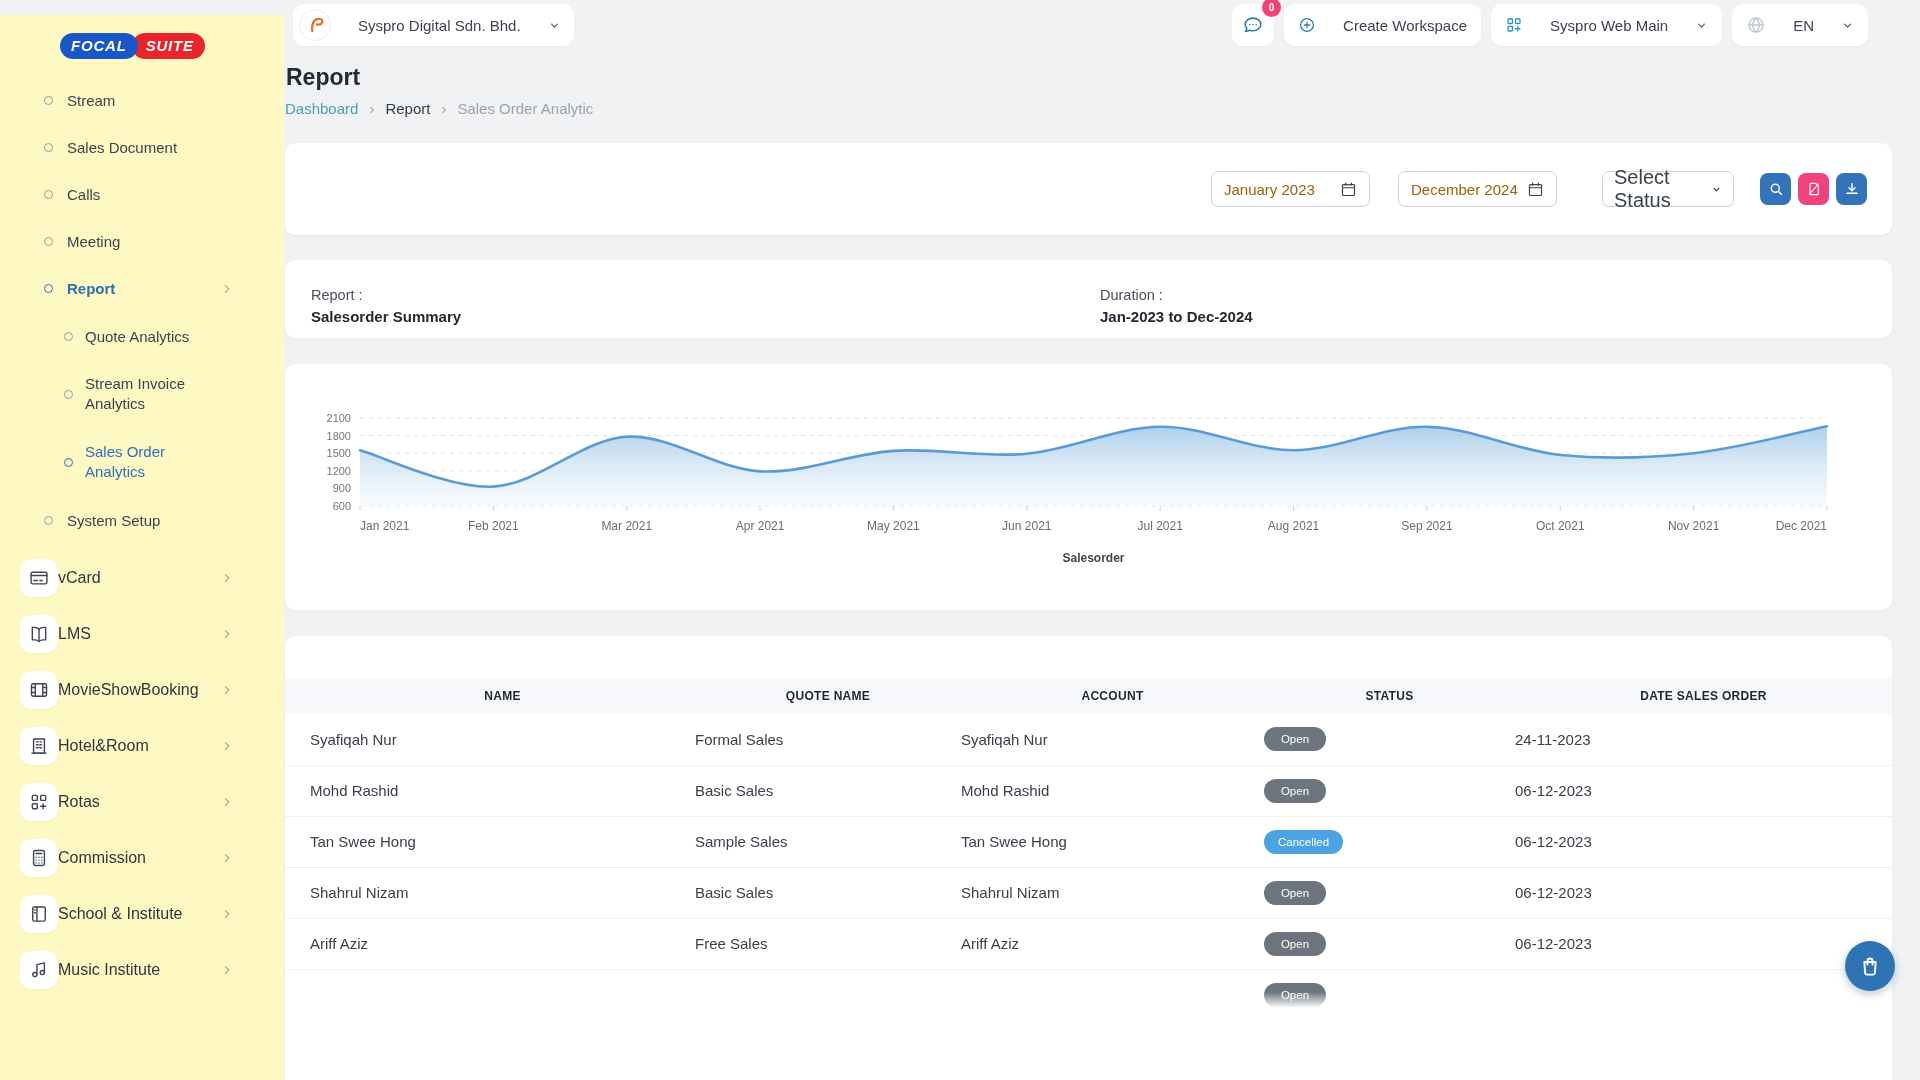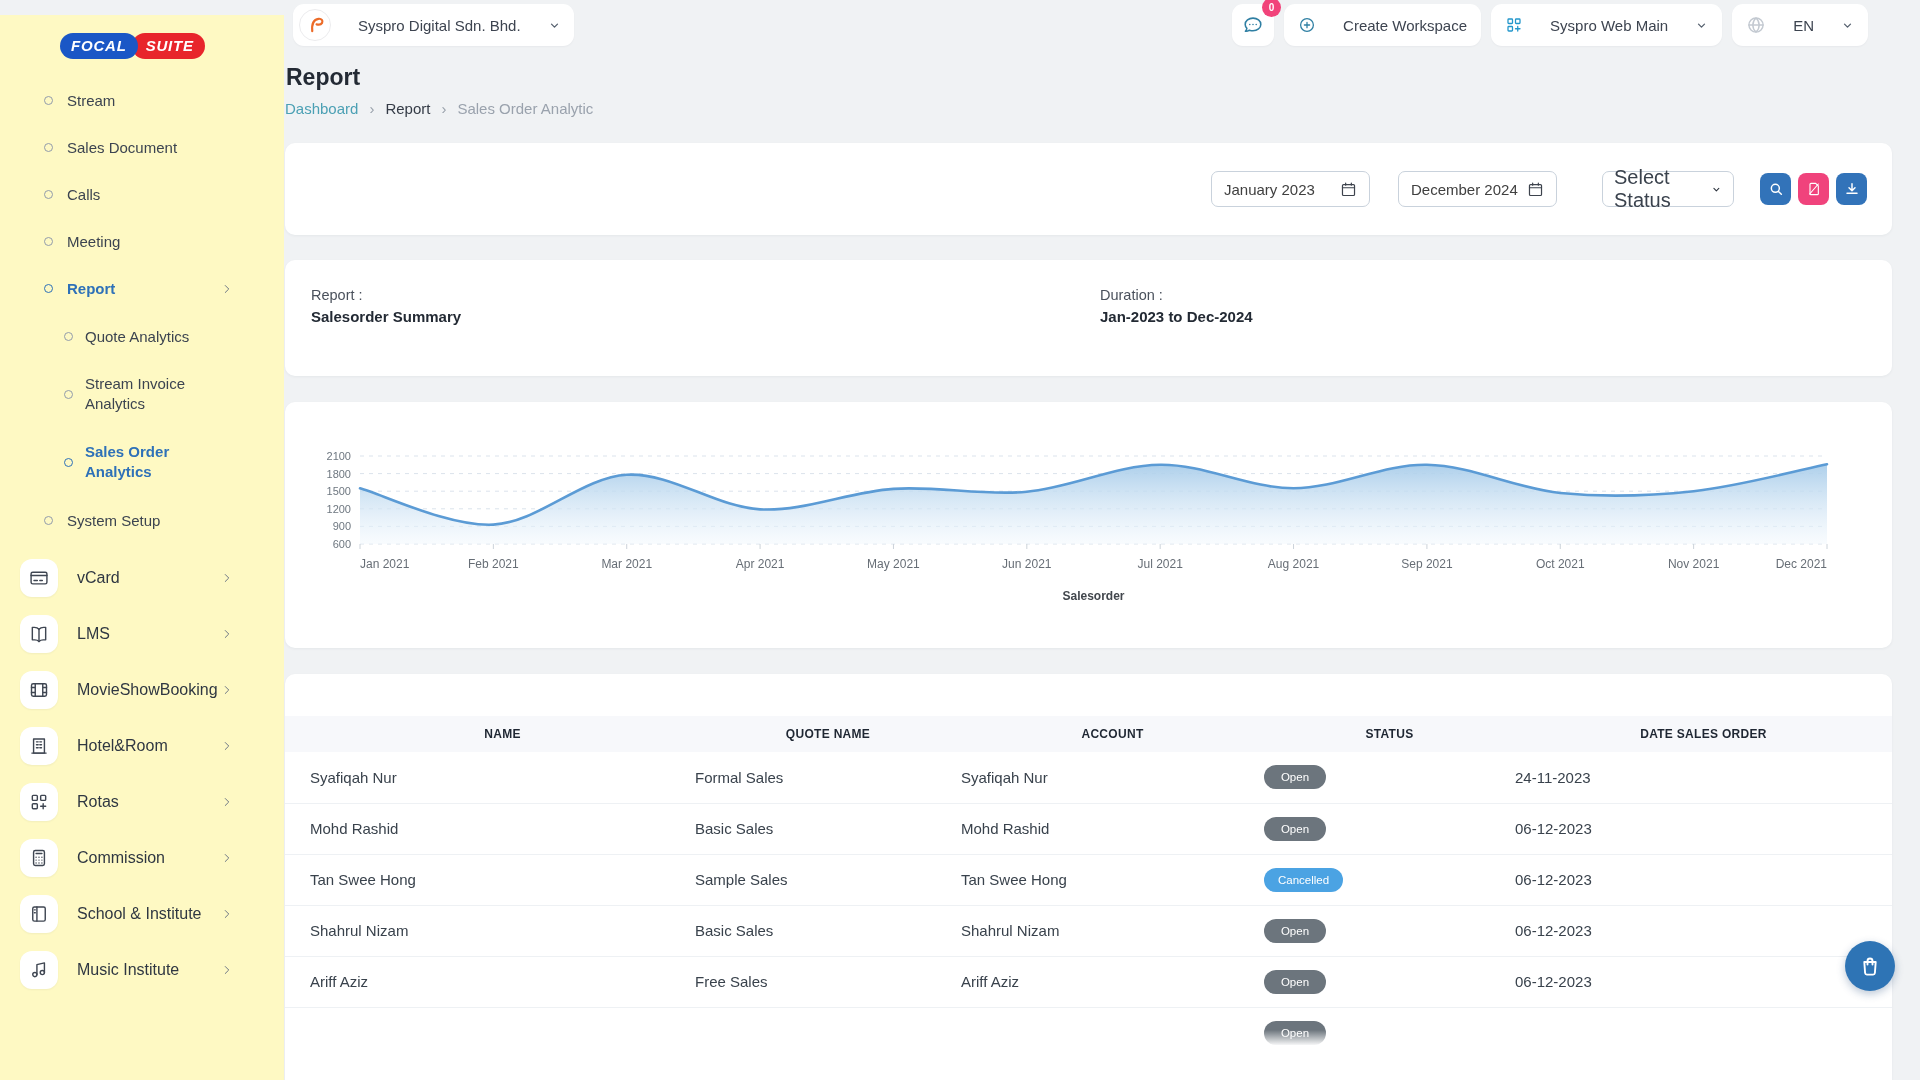--- a/index.html
+++ b/index.html
@@ -22,29 +22,29 @@
   .nav { margin-top:18px; }
   .s-item { height:47px; display:flex; align-items:center; padding-left:44px; gap:14px;
             font-size:15px; color:#3c4450; position:relative; }
   .s-item.active { color:#2e71b8; font-weight:700; }
   .ring { width:9px; height:9px; border:1.6px solid #929cab; border-radius:50%; flex:0 0 9px; }
   .active > .ring, .s-child.active > .ring { border-color:#2e71b8; }
   .s-child { display:flex; align-items:center; gap:12px; padding-left:64px;
              font-size:15px; color:#3c4450; }
   .s-child .lbl { width:122px; line-height:20px; }
   .s-child.h49{ min-height:49px; } .s-child.h66{ min-height:66px; } .s-child.h70{ min-height:70px; }
-  .s-child.active { color:#2e71b8; font-weight:700; }
+  .s-child.active { color:#2e71b8; font-weight:400; }
   .chev { position:absolute; right:50px; width:14px; height:14px; color:#6c7684; }
   .m-item { height:56px; display:flex; align-items:center; padding-left:20px; position:relative;
             font-size:16px; color:#2f3742; }
   .m-box { width:38px; height:38px; background:#fff; border-radius:12px; display:flex;
            align-items:center; justify-content:center; color:#3f4652;
            box-shadow:0 1px 2px rgba(25,35,55,.05); }
   .m-box .ic { width:20px; height:20px; }
-  .m-item .lbl { margin-left:19px; }
+  .m-item .lbl { }
 
   
   .topbar { position:absolute; left:284px; right:0; top:0; height:50px;
             display:flex; align-items:center; padding:0 52px 0 9px; }
   .pill { background:#fff; border-radius:11px; height:42px; display:flex; align-items:center;
           padding:0 14px; gap:27px; font-size:15px; color:#3d4450;
           box-shadow:0 1px 2px rgba(25,35,55,.04); }
   .ws-pill { padding:0 13px 0 6px; margin-right:auto; }
   .ws-logo { width:32px; height:32px; border-radius:50%; background:#fff;
              border:1px solid #ececee; display:flex; align-items:center; justify-content:center; }
@@ -67,34 +67,34 @@
   .page-title { margin:14px 0 0 1px; font-size:23px; font-weight:700; color:#232a34; }
   .bcrumb { margin-top:9px; display:flex; align-items:flex-start; gap:11px; font-size:15px; }
   .bc-link { color:#4ba0b4; } .bc-strong { color:#343b46; } .bc-muted { color:#9aa2ad; }
   .bc-sep { color:#99a1ab; font-size:15px; }
   .card { background:#fff; border-radius:10px; box-shadow:0 1px 3px rgba(20,30,50,.05); }
 
   .filter-card { margin-top:26px; height:92px; display:flex; align-items:center;
                  justify-content:flex-end; padding-right:25px; }
   .minput { display:flex; align-items:center; border:1px solid #c9d2dc; border-radius:7px;
             height:36px; padding:0 12px; gap:8px; margin-left:28px; background:#fff; }
-  .minput input { border:none; outline:none; width:108px; font-size:15px; color:#404040;
+  .minput input { border:none; outline:none; width:108px; font-size:15px; color:#a16207;
                   font-family:inherit; background:transparent; }
   .minput .ic { width:17px; height:17px; color:#3d434d; }
   .sel { display:flex; align-items:center; justify-content:space-between; border:1px solid #c9d2dc;
          border-radius:7px; height:36px; width:132px; padding:0 11px; margin-left:45px;
          font-size:20px; color:#3a424d; background:#fff; }
   .sel .cdown { color:#2b323d; }
   .fbtn { width:31px; height:32px; border:none; border-radius:8px; margin-left:7px;
           display:flex; align-items:center; justify-content:center; color:#fff; }
   .fbtn .ic { width:16px; height:16px; }
   .fbtn.blue { background:#3273b9; } .fbtn.pink { background:#f0437c; }
   .fbtn:first-of-type { margin-left:26px; }
 
-  .summary-card { margin-top:25px; height:116px; position:relative; }
+  .summary-card { margin-top:25px; height:78px; position:relative; }
   .sum-block { position:absolute; top:27px; }
   .sum-block.left { left:26px; } .sum-block.right { left:815px; }
   .sum-label { font-size:14.5px; color:#4a515c; }
   .sum-value { font-size:15px; font-weight:700; color:#232a34; margin-top:5px; }
 
   .chart-card { margin-top:26px; height:246px; padding:22px 24px 0; }
   .gl { stroke:#dbe3ec; stroke-dasharray:4 5; stroke-width:1; }
   .tk { stroke:#ccd3da; stroke-width:1; }
   .yl { font-family:"Liberation Sans",sans-serif; font-size:11px; fill:#6e7780; text-anchor:end; }
   .xl { font-family:"Liberation Sans",sans-serif; font-size:12px; fill:#676e76; }

